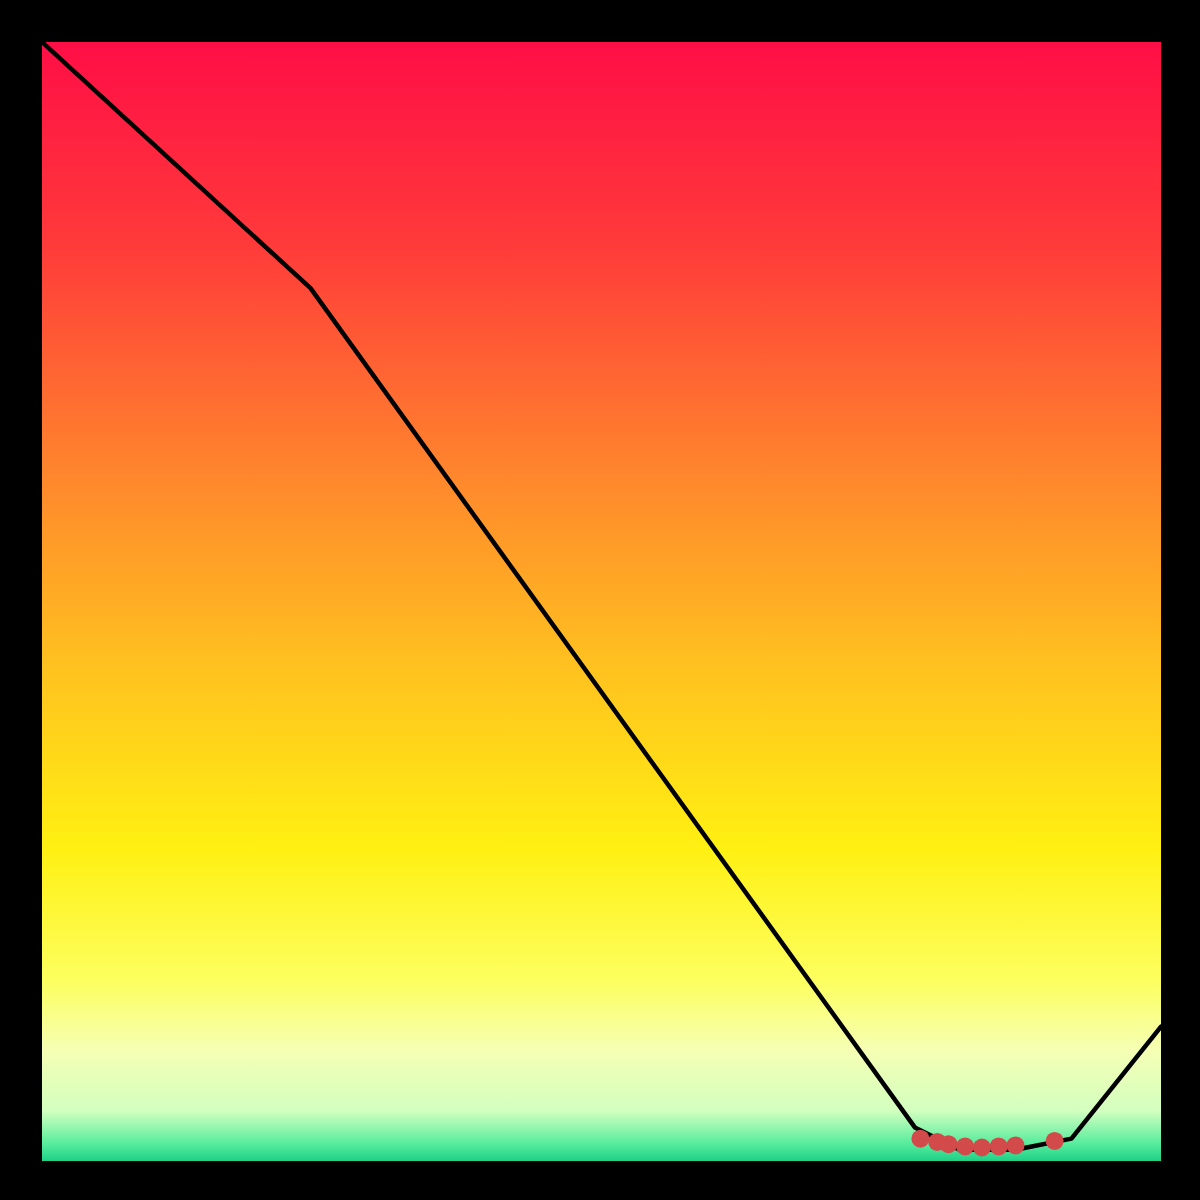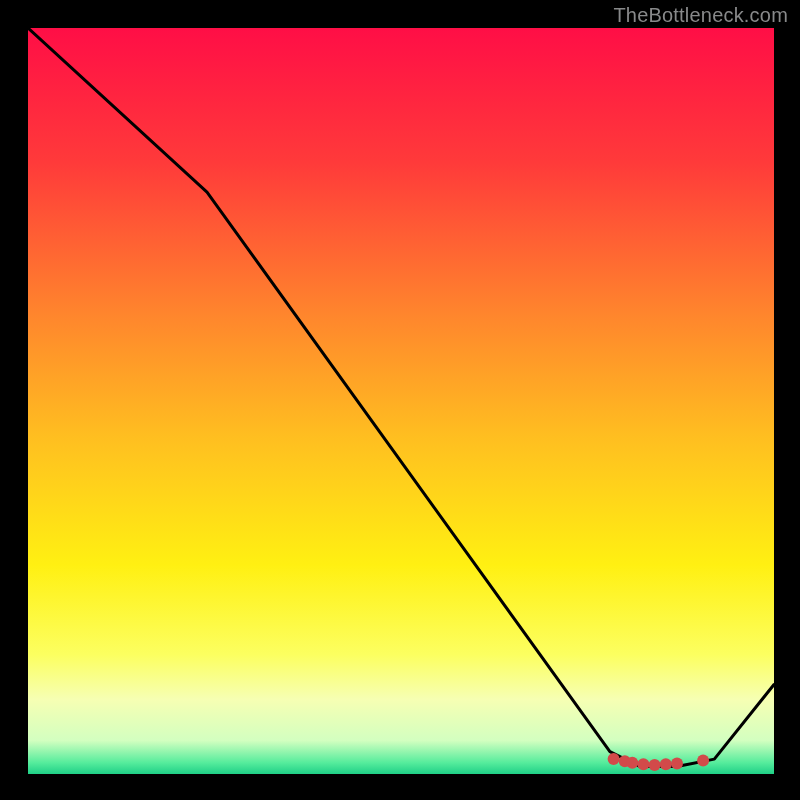--- a/index.html
+++ b/index.html
@@ -31,21 +31,20 @@
     top: 28px;
     width: 746px;
     height: 746px;
   }
 </style>
 </head>
 <body>
 
 <div class="stage">
 
-  <div class="attribution">TheBottleneck.com</div>
 
   <svg class="plot" viewBox="0 0 746 746" preserveAspectRatio="none">
     <defs>
       <linearGradient id="bg-grad" x1="0" y1="0" x2="0" y2="1">
       <stop offset="0.00%" stop-color="#ff0e46"></stop>
           <stop offset="18.00%" stop-color="#ff3a3a"></stop>
           <stop offset="38.00%" stop-color="#ff842d"></stop>
           <stop offset="55.00%" stop-color="#ffbf20"></stop>
           <stop offset="72.00%" stop-color="#fff012"></stop>
           <stop offset="84.00%" stop-color="#fcff60"></stop>

